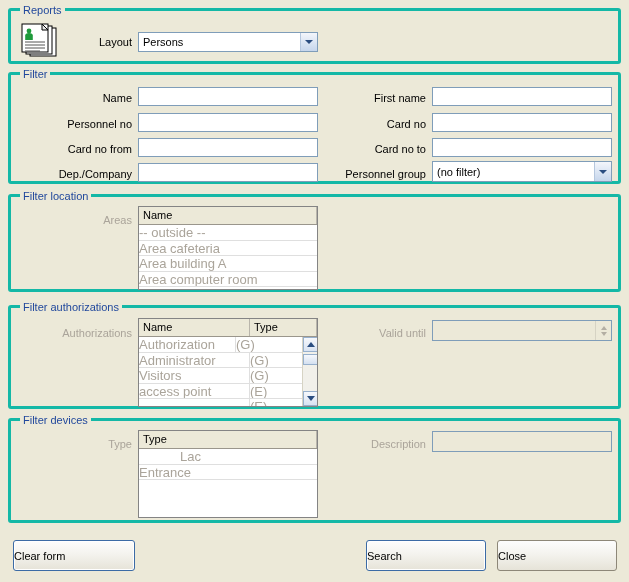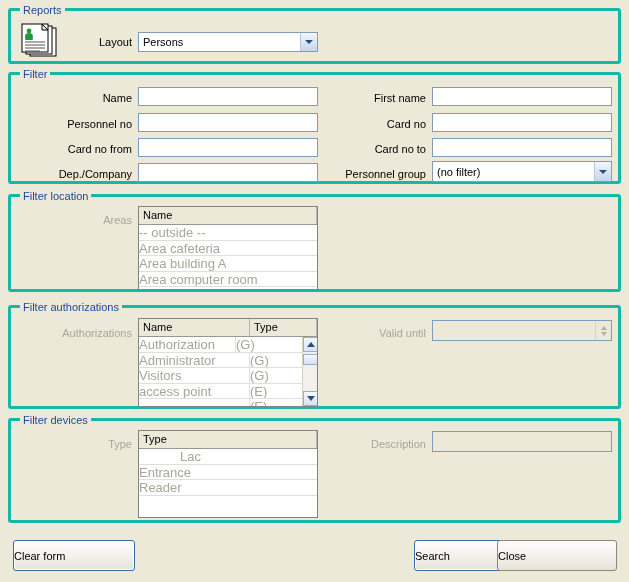--- a/index.html
+++ b/index.html
@@ -370,40 +370,37 @@
   <div class="lv-header">
     <span class="lv-th nobr" style="width:179px;">Type</span>
   </div>
   <div class="lv-body">
     <div class="lv-row">
       <span class="lv-td nobr" style="width:179px;margin-left:41px;">Lac</span>
     </div>
     <div class="lv-row">
       <span class="lv-td nobr" style="width:179px;">Entrance</span>
     </div>
-    <div class="lv-row">
-      <span class="lv-td nobr" style="width:179px;">Reader</span>
-    </div>
     <div class="lv-row" style="border-bottom:none;">
       <span class="lv-td nobr" style="width:179px;"></span>
     </div>
     <div class="lv-row" style="border-bottom:none;">
       <span class="lv-td nobr" style="width:179px;"></span>
     </div>
   </div>
 </div>
 
 <span class="lbl disabled" style="left:320px; top:438px; width:106px;">Description</span>
 <div class="tbox disabled" style="left:432px; top:431px; width:180px; height:21px; line-height:19px;">
   <span></span>
 </div>
 
 <div class="btn focused" style="left:13px; top:540px; width:122px; height:31px;">
   <span>Clear form</span>
 </div>
 
-<div class="btn focused" style="left:366px; top:540px; width:108px; height:31px;margin-left:48px;">
+<div class="btn focused" style="left:366px; top:540px; width:120px; height:31px;">
   <span>Search</span>
 </div>
 
 <div class="btn" style="left:497px; top:540px; width:120px; height:31px;">
   <span>Close</span>
 </div>
 
 </body></html>

